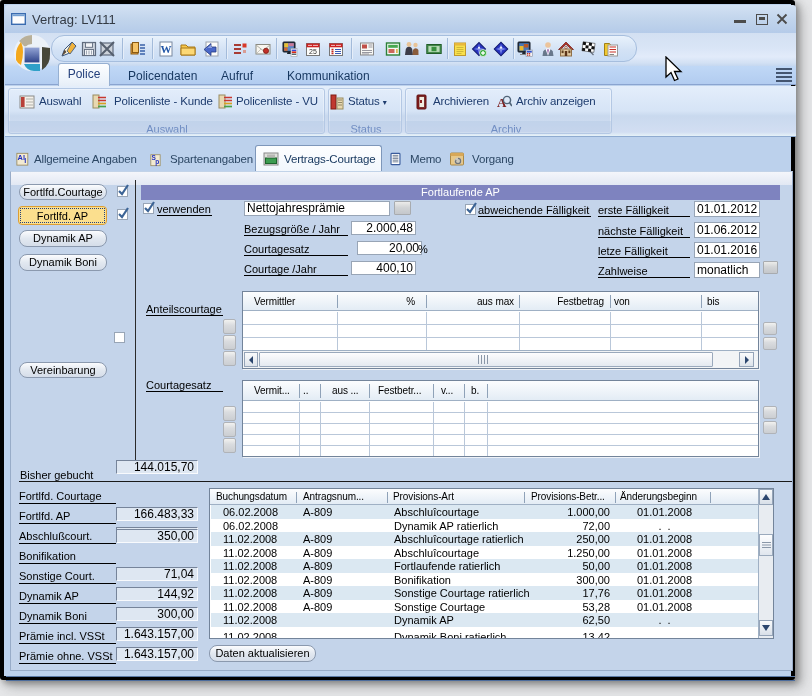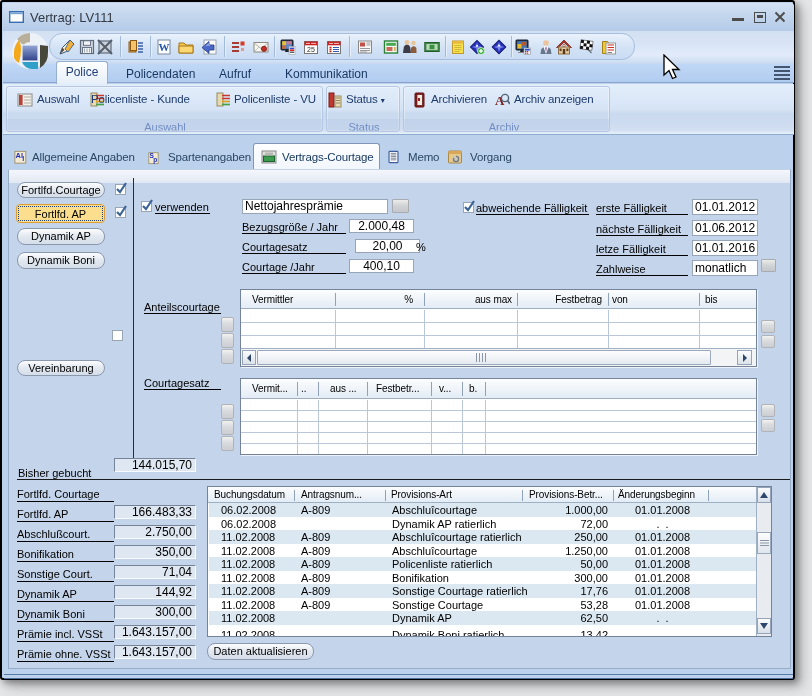--- a/index.html
+++ b/index.html
@@ -1,36 +1,36 @@
 <!DOCTYPE html>
 <html><head><meta charset="utf-8">
 <style>
 *{margin:0;padding:0;box-sizing:border-box}
 html,body{width:812px;height:696px;overflow:hidden;background:#e6e7e9;font-family:"Liberation Sans",sans-serif}
 .ab{position:absolute}
-#win{position:absolute;left:0;top:0;width:795px;height:680px;background:#bcd1ec;border:2px solid #000000;border-radius:3px;box-shadow:3px 3px 7px rgba(70,70,70,.55),7px 7px 13px rgba(110,110,110,.4)}
+#win{position:absolute;left:0;top:0;width:795px;height:680px;background:#bcd1ec;border:4px solid #000000;border-radius:3px;box-shadow:3px 3px 7px rgba(70,70,70,.55),7px 7px 13px rgba(110,110,110,.4)}
 #tbar{position:absolute;left:1px;top:1px;width:791px;height:28px;background:linear-gradient(#d3e1f3,#c2d5ec 50%,#b5cbe9);border-radius:3px 3px 0 0}
 #title{position:absolute;left:28px;top:8px;font-size:13px;color:#333a44}
 #tstrip{position:absolute;left:1px;top:29px;width:791px;height:33px;background:linear-gradient(#d3e0f2 0%,#d9e5f6 45%,#e2ebfa 72%,#d3e1f4 90%,#c6d8f0 100%)}
 #caps{position:absolute;left:47px;top:31px;width:586px;height:27px;background:linear-gradient(#e9f2fc,#d3e2f5 55%,#c9dcf4);border:1px solid #a6bede;border-radius:13px}
 .tsep{position:absolute;top:34px;width:1px;height:21px;background:#a3bbda;box-shadow:1px 0 0 #e6eef9}
 #tabrow{position:absolute;left:1px;top:62px;width:791px;height:19px;background:linear-gradient(#c0d8f6,#b2ccf0);border-bottom:1px solid #8aa4d0}
 .tab{position:absolute;top:64px;font-size:12px;color:#16365f;height:18px;line-height:17px}
 #atab{position:absolute;left:54px;top:59px;width:52px;height:23px;background:linear-gradient(#fdfeff,#eef4fb 70%,#e6eef8);border:1px solid #96b0d2;border-bottom:none;border-radius:3px 3px 0 0;text-align:center;font-size:12px;color:#24407c;line-height:21px;z-index:2}
 .rgl{position:absolute;top:119px;font-size:11px;color:#4a6cb0;text-align:center}
 .rbt{position:absolute;top:91px;font-size:11.5px;color:#1e3c6e;white-space:nowrap;letter-spacing:-0.15px}
 #panel{position:absolute;left:6px;top:167px;width:783px;height:500px;background:#c4d4ea;border:1px solid #98acc8;border-top:1px solid #c2d3e8}
 .tab2{position:absolute;font-size:11.5px;color:#2c4764;white-space:nowrap;letter-spacing:-0.15px}
 #atab2{position:absolute;left:251px;top:141px;width:127px;height:26px;background:linear-gradient(#fdfeff,#f2f7fd);border:1px solid #7e97ba;border-bottom:none;border-radius:3px 3px 0 0}
 .btn{position:absolute;background:linear-gradient(#fbfcfe,#e2e8f0 50%,#d5dde9);border:1px solid #8b99ae;border-radius:8px;font-size:11px;color:#000;display:flex;align-items:center;justify-content:center;text-align:center;line-height:11px}
 .cb{position:absolute;width:11px;height:11px;background:#fff;border:1px solid #98a5b6}
 .lbl{position:absolute;font-size:11px;color:#000;height:13px;line-height:12px;border-bottom:1px solid #000;white-space:nowrap}
 .txt{position:absolute;font-size:11px;color:#000;white-space:nowrap}
 .inp{position:absolute;background:#fff;border:1px solid #98a5b6;font-size:12px;color:#000;white-space:nowrap;line-height:13px;padding:0 2px}
-.num{text-align:center}
+.num{text-align:right}
 .gbtn{position:absolute;background:linear-gradient(#ececea,#d2d4d6 45%,#c4c7cb);border:1px solid #a8abaf;border-radius:1px}
 .mini{position:absolute;left:219px;width:13px;height:15px;background:linear-gradient(#f2f2f0,#dadcdf 40%,#cbced2);border:1px solid #b0b3b8;border-radius:2px}
 .mini2{position:absolute;left:759px;width:14px;height:13px;background:linear-gradient(#f2f2f0,#dadcdf 40%,#cbced2);border:1px solid #b0b3b8;border-radius:2px}
 .vlbl{position:absolute;left:15px;width:97px;font-size:11px;height:14px;border-bottom:1px solid #000;white-space:nowrap;color:#000}
 .vbox{position:absolute;left:112px;width:82px;height:14px;background:#dee7f2;border:1px solid;border-color:#76849a #f8fafd #f8fafd #76849a;font-size:12px;text-align:right;padding:0 3px 0 0;color:#000;line-height:13px}
 .hl{position:absolute;height:1px;background:#b9c7d9}
 .vl{position:absolute;width:1px;background:#b9c7d9}
 .hcell{position:absolute;top:0;font-size:10px;color:#000;white-space:nowrap;letter-spacing:-0.1px}
 .trow{position:absolute;left:1px;font-size:11px;color:#000}
 svg{position:absolute}
@@ -240,21 +240,21 @@
       <rect x="2" y="3" width="3.6" height="10" fill="#b84038"></rect>
       <path d="M7 5 h7 M7 8 h7 M7 11 h7" stroke="#b0b0a8" stroke-width="1.1"></path>
     </svg>
 <div class="rbt" style="left:35px">Auswahl</div>
 <svg class="ab" style="left:88px;top:90px" width="16" height="16" viewBox="0 0 16 16">
       <rect x="1" y="1" width="6" height="13" fill="#e8d8b0" stroke="#988c60"></rect>
       <path d="M6 3.5 h8 M6 6.5 h8" stroke="#c83830" stroke-width="1.7"></path>
       <path d="M6 9.5 h8" stroke="#d8a020" stroke-width="1.7"></path>
       <path d="M6 12.5 h8" stroke="#48a048" stroke-width="1.7"></path>
     </svg>
-<div class="rbt" style="left:89px">Policenliste - Kunde</div>
+<div class="rbt" style="left:110px">Policenliste - Kunde</div>
 <svg class="ab" style="left:214px;top:90px" width="16" height="16" viewBox="0 0 16 16">
       <rect x="1" y="1" width="6" height="13" fill="#e8d8b0" stroke="#988c60"></rect>
       <path d="M6 3.5 h8 M6 6.5 h8" stroke="#c83830" stroke-width="1.7"></path>
       <path d="M6 9.5 h8" stroke="#d8a020" stroke-width="1.7"></path>
       <path d="M6 12.5 h8" stroke="#48a048" stroke-width="1.7"></path>
     </svg>
 <div class="rbt" style="left:232px">Policenliste - VU</div>
 <svg class="ab" style="left:325px;top:90px" width="16" height="16" viewBox="0 0 16 16">
       <rect x="2" y="1" width="5" height="14" fill="#c03830" stroke="#801c14"></rect>
       <rect x="8" y="4" width="6" height="11" fill="#e8d8b0" stroke="#988c60"></rect>
@@ -325,20 +325,21 @@
 <div class="ab" style="left:131px;top:176px;width:1px;height:291px;background:#2a2a2a"></div>
 <div class="cb" style="left:113px;top:182px"></div>
 <svg class="ab" style="left:113px;top:179px;z-index:3" width="13" height="14" viewBox="0 0 13 14">
       <path d="M2 8 L5 11 L11 2" fill="none" stroke="#3c6496" stroke-width="2.2"></path>
     </svg>
 <div class="cb" style="left:113px;top:205px"></div>
 <svg class="ab" style="left:113px;top:202px;z-index:3" width="13" height="14" viewBox="0 0 13 14">
       <path d="M2 8 L5 11 L11 2" fill="none" stroke="#3c6496" stroke-width="2.2"></path>
     </svg>
 <div class="cb" style="left:110px;top:328px"></div>
+<div class="ab" style="left:137px;top:181px;width:639px;height:15px;background:#7e83bf;color:#fff;font-size:11px;text-align:center;line-height:15px">Fortlaufende AP</div>
 <div class="cb" style="left:139px;top:199px"></div>
 <svg class="ab" style="left:139px;top:196px;z-index:3" width="13" height="14" viewBox="0 0 13 14">
       <path d="M2 8 L5 11 L11 2" fill="none" stroke="#3c6496" stroke-width="2.2"></path>
     </svg>
 <div class="lbl" style="left:153px;top:199px;width:55px">verwenden</div>
 <div class="inp" style="left:240px;top:197px;width:146px;height:15px">Nettojahresprämie</div>
 <div class="gbtn" style="left:390px;top:197px;width:17px;height:14px"></div>
 <div class="lbl" style="left:240px;top:219px;width:104px">Bezugsgröße / Jahr</div>
 <div class="inp num" style="left:347px;top:217px;width:65px;height:14px">2.000,48</div>
 <div class="lbl" style="left:240px;top:239px;width:104px">Courtagesatz</div>
@@ -434,21 +435,21 @@
 </div>
 <div class="txt" style="left:16px;top:465px">Bisher gebucht</div>
 <div class="ab" style="left:15px;top:477px;width:773px;height:1px;background:#1a1a1a"></div>
 <div class="vlbl" style="top:486px">Fortlfd. Courtage</div>
 <div class="vbox" style="top:456px">144.015,70</div>
 <div class="vlbl" style="top:506px">Fortlfd. AP</div>
 <div class="vbox" style="top:503px">166.483,33</div>
 <div class="vlbl" style="top:526px">Abschlußcourt.</div>
 <div class="vbox" style="top:523px">2.750,00</div>
 <div class="vlbl" style="top:546px">Bonifikation</div>
-<div class="vbox" style="top:543px">350,00</div>
+<div class="vbox" style="top:525px">350,00</div>
 <div class="vlbl" style="top:566px">Sonstige Court.</div>
 <div class="vbox" style="top:563px">71,04</div>
 <div class="vlbl" style="top:586px">Dynamik AP</div>
 <div class="vbox" style="top:583px">144,92</div>
 <div class="vlbl" style="top:606px">Dynamik Boni</div>
 <div class="vbox" style="top:603px">300,00</div>
 <div class="vlbl" style="top:626px">Prämie incl. VSSt</div>
 <div class="vbox" style="top:623px">1.643.157,00</div>
 <div class="vlbl" style="top:646px">Prämie ohne. VSSt</div>
 <div class="vbox" style="top:643px">1.643.157,00</div>
@@ -492,21 +493,21 @@
       <div class="trow" style="top:56.5px;width:547px;height:13.5px;background:#fff">
         <span class="ab" style="left:12px;top:1px">11.02.2008</span>
         <span class="ab" style="left:92px;top:1px">A-809</span>
         <span class="ab" style="left:183px;top:1px">Abschluîcourtage</span>
         <span class="ab" style="left:300px;top:1px;width:99px;text-align:right">1.250,00</span>
         <span class="ab" style="left:406px;top:1px;width:95px;text-align:center">01.01.2008</span>
       </div>
       <div class="trow" style="top:70.0px;width:547px;height:13.5px;background:#dbe8f2">
         <span class="ab" style="left:12px;top:1px">11.02.2008</span>
         <span class="ab" style="left:92px;top:1px">A-809</span>
-        <span class="ab" style="left:183px;top:1px">Policenliste ratierlich</span>
+        <span class="ab" style="left:183px;top:1px">Fortlaufende ratierlich</span>
         <span class="ab" style="left:300px;top:1px;width:99px;text-align:right">50,00</span>
         <span class="ab" style="left:406px;top:1px;width:95px;text-align:center">01.01.2008</span>
       </div>
       <div class="trow" style="top:83.5px;width:547px;height:13.5px;background:#fff">
         <span class="ab" style="left:12px;top:1px">11.02.2008</span>
         <span class="ab" style="left:92px;top:1px">A-809</span>
         <span class="ab" style="left:183px;top:1px">Bonifikation</span>
         <span class="ab" style="left:300px;top:1px;width:99px;text-align:right">300,00</span>
         <span class="ab" style="left:406px;top:1px;width:95px;text-align:center">01.01.2008</span>
       </div>

